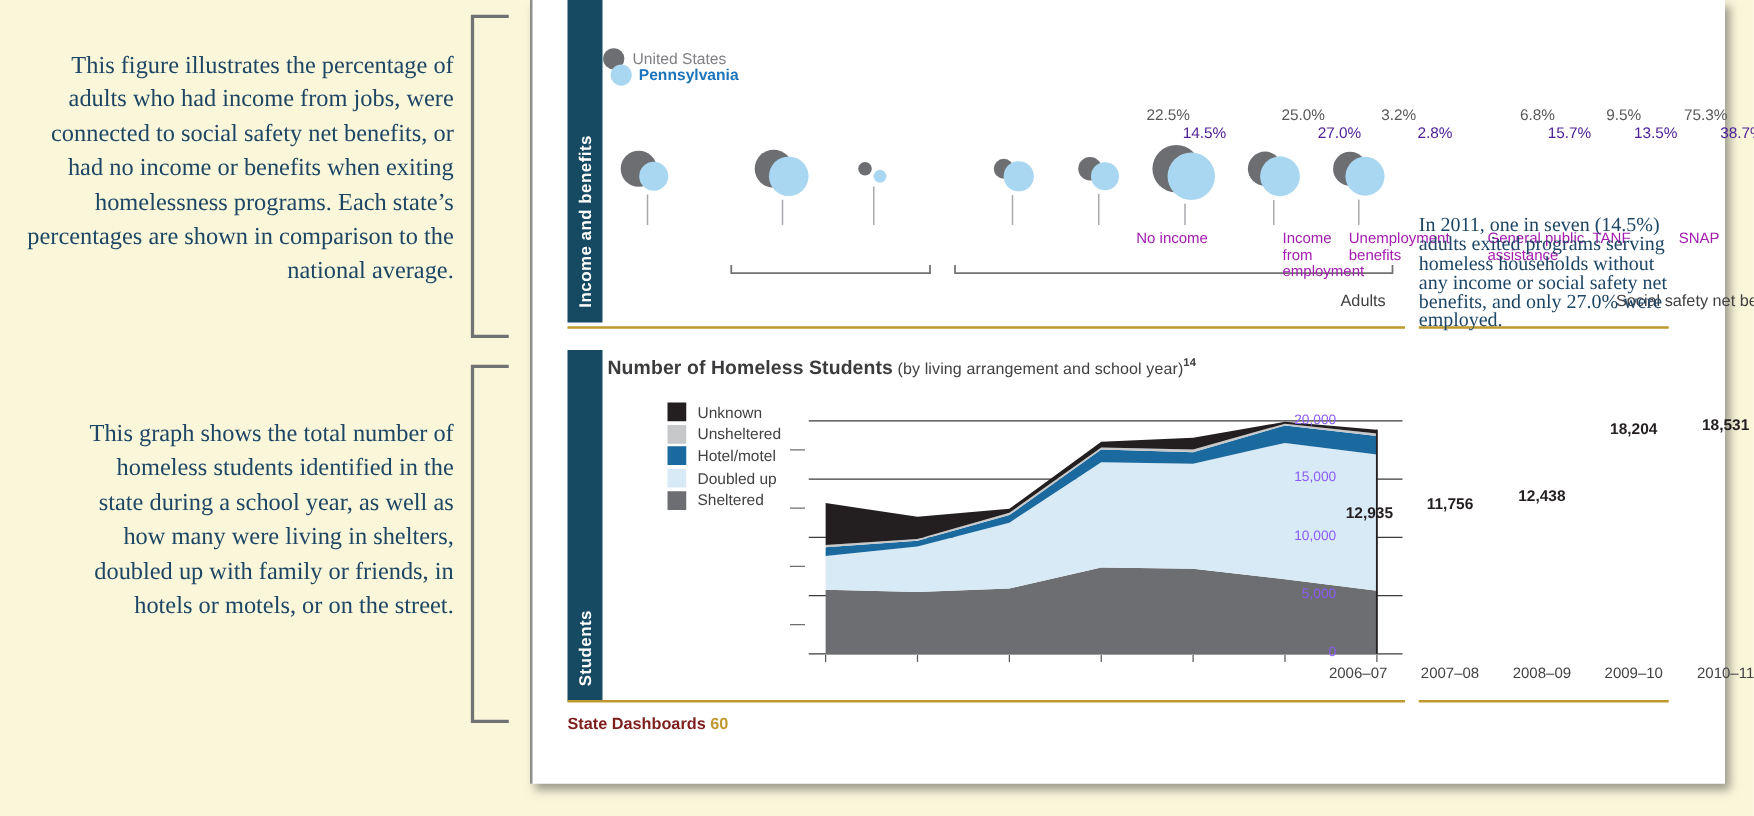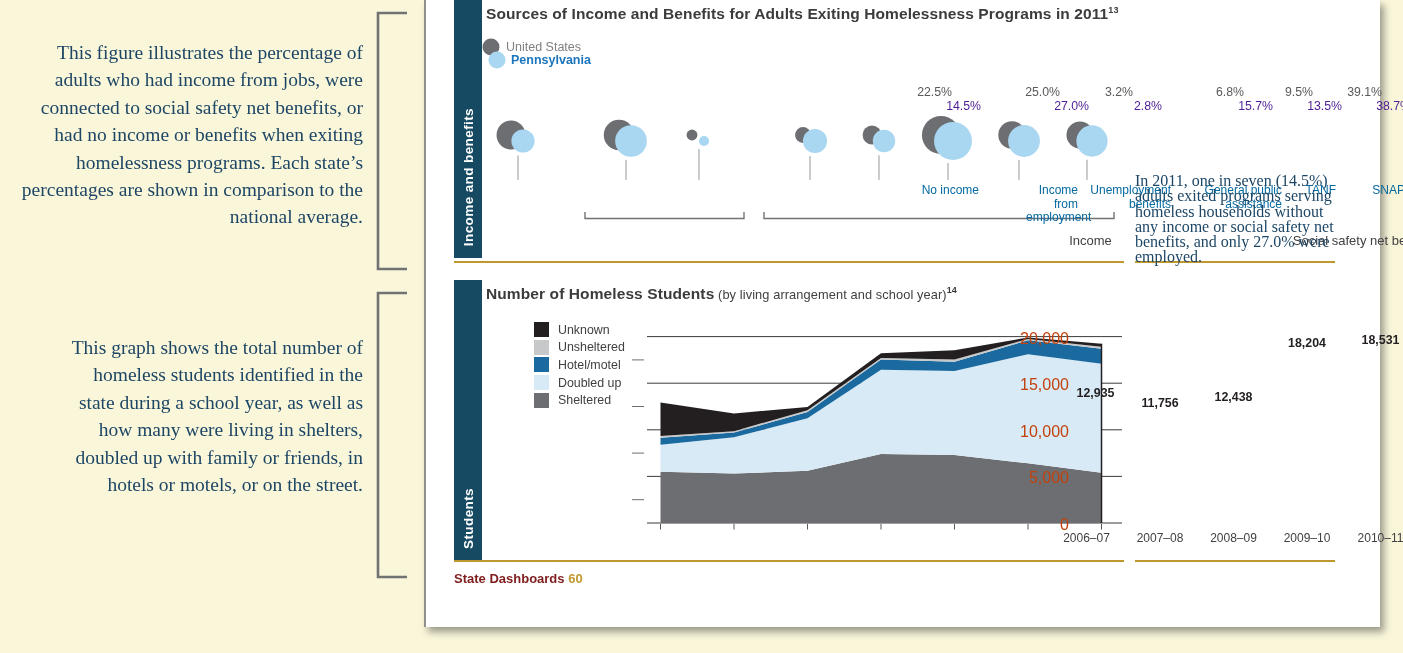--- a/index.html
+++ b/index.html
@@ -12,27 +12,27 @@
   .side-note{position:absolute;left:1133px;width:202px;font-size:16px;line-height:15.3px;}
   .band{position:absolute;left:28px;width:28px;background:#154a62;display:flex;align-items:flex-end;justify-content:center;}
   .band span{writing-mode:vertical-rl;transform:rotate(180deg);color:#ffffff;font-weight:bold;
              font-size:13.5px;letter-spacing:.4px;padding-top:12px;white-space:nowrap;}
   .sec-title{position:absolute;left:60px;color:#3b3b3d;font-weight:bold;font-size:15.5px;letter-spacing:.1px;}
   .sec-title sup{font-size:9px;font-weight:bold;}
   .title-light{font-weight:normal;font-size:12.8px;color:#414042;}
   .gold{position:absolute;height:2px;background:#c0992e;}
   .us-pct{position:absolute;width:80px;text-align:right;font-size:12.3px;color:#58595b;}
   .pa-pct{position:absolute;width:80px;text-align:right;font-size:12.3px;color:#4c1d95;}
-  .cat-label{position:absolute;text-align:right;font-size:12px;line-height:13.5px;color:#0369a1;}
+  .cat-label{position:absolute;text-align:left;font-size:12px;line-height:13.5px;color:#a21caf;}
   .grp-label{position:absolute;text-align:center;font-size:13px;color:#414042;}
   .leg1-text{position:absolute;font-size:12.5px;}
   .leg2-row{display:flex;align-items:center;height:17.6px;}
   .leg2-row .sw{width:15px;height:15px;margin-right:9px;flex:none;}
   .leg2-row .lb{font-size:12.4px;color:#414042;}
-  .ytick{position:absolute;width:60px;text-align:right;font-size:16px;color:#c2410c;}
+  .ytick{position:absolute;width:60px;text-align:right;font-size:11px;color:#8b5cf6;}
   .xtick{position:absolute;width:72px;text-align:center;font-size:12px;color:#414042;}
   .dlabel{position:absolute;width:64px;text-align:center;font-size:12.4px;font-weight:bold;color:#231f20;}
   .footer{position:absolute;left:452px;top:571px;font-size:13px;font-weight:bold;}
   svg{position:absolute;left:0;top:0;pointer-events:none;}
 </style>
 </head>
 <body>
 
 <div class="page">
 
@@ -46,23 +46,20 @@
 
   <div class="card">
 
     <div class="band" style="top:0;height:258px;">
       <span>Income and benefits</span>
     </div>
     <div class="band" style="top:280px;height:281px;">
       <span>Students</span>
     </div>
 
-    <div class="sec-title" style="top:5px;">
-      <span>Sources of Income and Benefits for Adults Exiting Homelessness Programs in 2011</span><sup>13</sup>
-    </div>
 
     <svg width="954" height="627">
       <circle cx="65" cy="47" r="8.5" fill="#6d6e71"></circle>
       <circle cx="71" cy="60" r="8.5" fill="#a9d7f1"></circle>
     </svg>
     <div class="leg1-text" style="left:80px;top:40px;color:#808184;">United States</div>
     <div class="leg1-text" style="left:85px;top:53px;color:#1c75bc;font-weight:bold;">Pennsylvania</div>
 
     <svg width="954" height="627" id="bubble-gfx">
         <circle cx="85" cy="135" r="14.467420295270335" fill="#6d6e71"></circle>
@@ -101,26 +98,26 @@
         <div class="cat-label" style="left: 600px; top: 184px; width: 52px;">Income from employment</div>
         <div class="us-pct" style="left: 627px; top: 85px;">3.2%</div>
         <div class="pa-pct" style="left: 656px; top: 99px;">2.8%</div>
         <div class="cat-label" style="left: 653px; top: 184px; width: 92px;">Unemployment benefits</div>
         <div class="us-pct" style="left: 738px; top: 85px;">6.8%</div>
         <div class="pa-pct" style="left: 767px; top: 99px;">15.7%</div>
         <div class="cat-label" style="left: 764px; top: 184px; width: 92px;">General public assistance</div>
         <div class="us-pct" style="left: 807px; top: 85px;">9.5%</div>
         <div class="pa-pct" style="left: 836px; top: 99px;">13.5%</div>
         <div class="cat-label" style="left: 848px; top: 184px; width: 62px;">TANF</div>
-        <div class="us-pct" style="left: 876px; top: 85px;">39.1%</div>
+        <div class="us-pct" style="left: 876px; top: 85px;">75.3%</div>
         <div class="pa-pct" style="left: 905px; top: 99px;">38.7%</div>
         <div class="cat-label" style="left: 917px; top: 184px; width: 62px;">SNAP</div>
         <div class="us-pct" style="left: 947px; top: 85px;">20.2%</div>
         <div class="pa-pct" style="left: 976px; top: 99px;">27.2%</div>
-        <div class="grp-label" style="left: 554.5px; top: 233px; width: 220px;">Income</div>
+        <div class="grp-label" style="left: 554.5px; top: 233px; width: 220px;">Adults</div>
         <div class="grp-label" style="left: 829px; top: 233px; width: 220px;">Social safety net benefits</div>
       </div>
 
     <div class="gold" style="left:28px;top:261px;width:670px;"></div>
     <div class="gold" style="left:709px;top:261px;width:200px;"></div>
 
     <div class="side-note serif" style="left:709px;top:173px;">In 2011, one in seven (14.5%) adults exited programs serving homeless households without any income or social safety net benefits, and only 27.0% were employed.</div>
 
     <div class="sec-title" style="top:285px;">
       <span>Number of Homeless Students</span><span class="title-light"> (by living arrangement and school year)</span><sup>14</sup>
@@ -177,21 +174,21 @@
         <div class="ytick" style="left: 578px; top: 516px; width: 65px;">0</div>
         <div class="ytick" style="left: 578px; top: 469.4px; width: 65px;">5,000</div>
         <div class="ytick" style="left: 578px; top: 422.8px; width: 65px;">10,000</div>
         <div class="ytick" style="left: 578px; top: 376.2px; width: 65px;">15,000</div>
         <div class="ytick" style="left: 578px; top: 329.6px; width: 65px;">20,000</div>
         <div class="xtick" style="left: 624.5px; top: 531px;">2006–07</div>
         <div class="xtick" style="left: 698px; top: 531px;">2007–08</div>
         <div class="xtick" style="left: 771.5px; top: 531px;">2008–09</div>
         <div class="xtick" style="left: 845px; top: 531px;">2009–10</div>
         <div class="xtick" style="left: 918.5px; top: 531px;">2010–11</div>
-        <div class="dlabel" style="left: 637.5px; top: 386px;">12,935</div>
+        <div class="dlabel" style="left: 637.5px; top: 403px;">12,935</div>
         <div class="dlabel" style="left: 702px; top: 395.934px;">11,756</div>
         <div class="dlabel" style="left: 775.5px; top: 389.578px;">12,438</div>
         <div class="dlabel" style="left: 849px; top: 335.839px;">18,204</div>
         <div class="dlabel" style="left: 922.5px; top: 332.791px;">18,531</div>
       </div>
 
     <div class="gold" style="left:28px;top:560px;width:670px;"></div>
     <div class="gold" style="left:709px;top:560px;width:200px;"></div>
 
 

